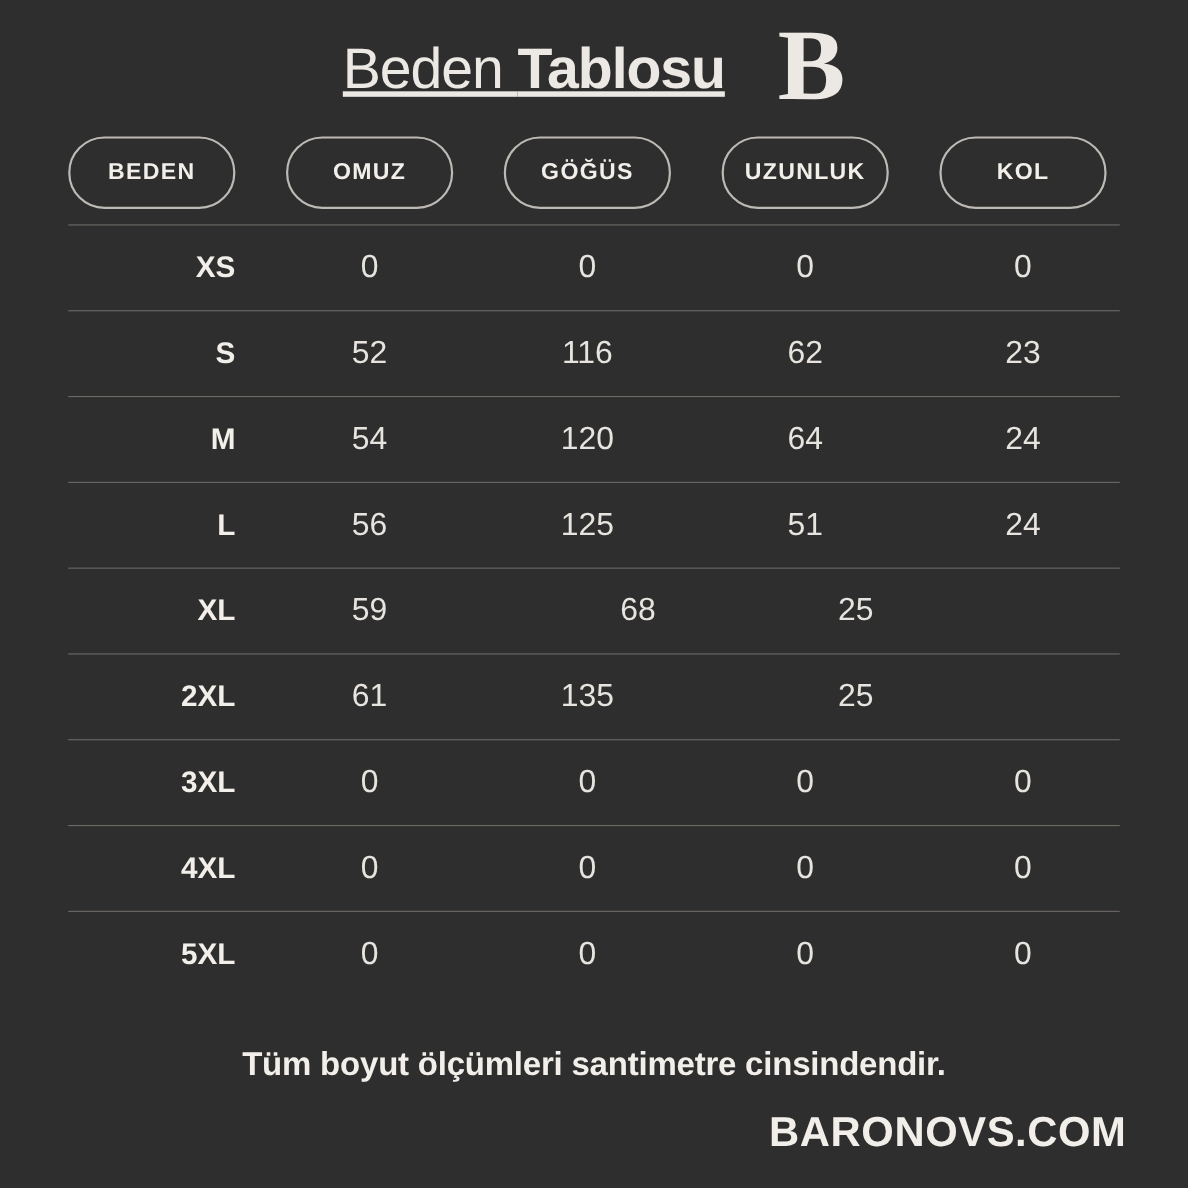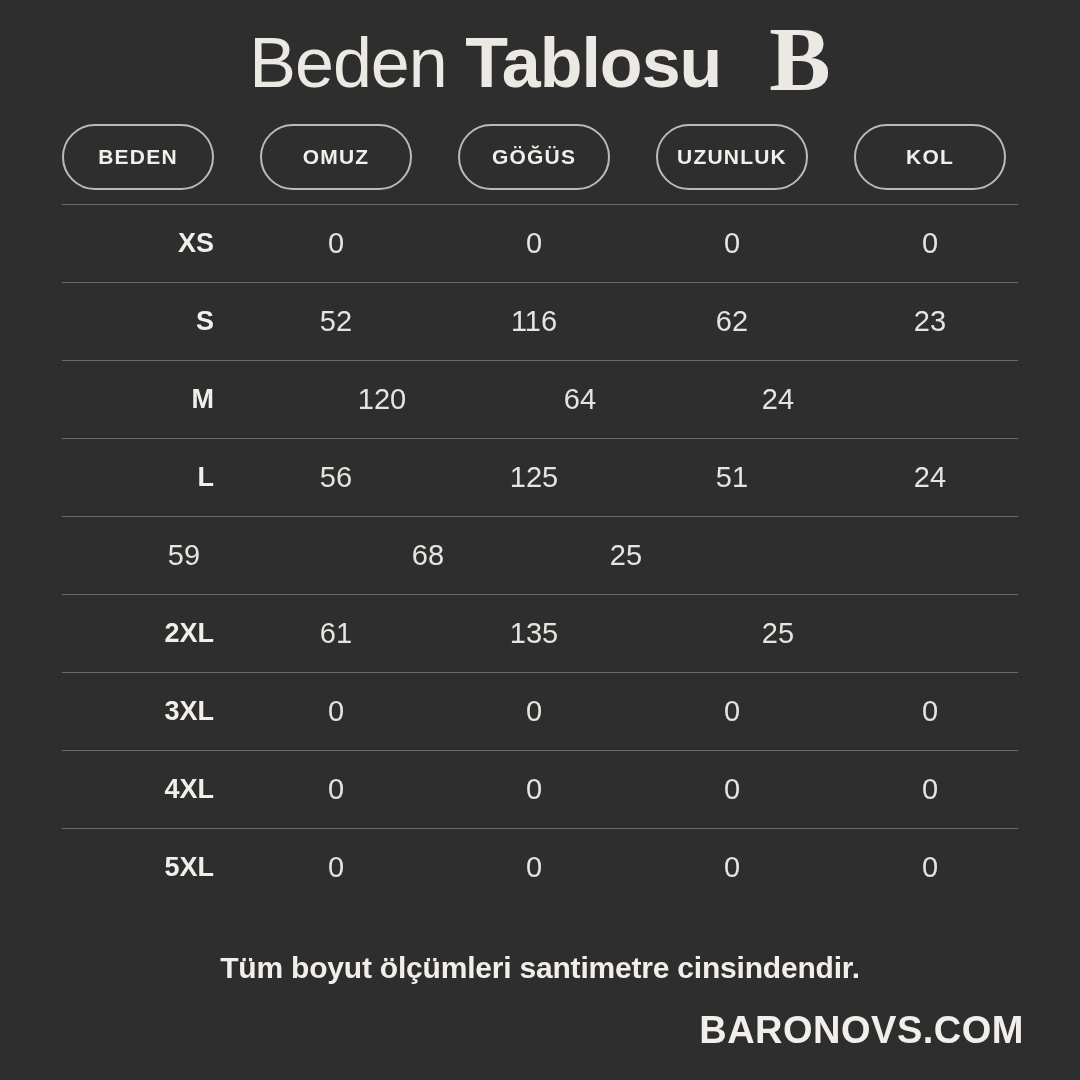--- a/index.html
+++ b/index.html
@@ -25,24 +25,25 @@
   
   .header {
     display: flex;
     align-items: center;
     justify-content: center;
     height: 118px;
     padding: 8px 60px 0 60px;
     box-sizing: border-box;
   }
   .title {
-    font-size: 70px;
+    font-size: 52px;
     letter-spacing: -1px;
     white-space: nowrap;
     color: #ece9e4;
+    text-decoration: underline;
   }
   .title .thin { font-weight: 400; }
   .title .bold { font-weight: 700; }
   .brand-mark {
     font-family: "Liberation Serif", serif;
     font-size: 92px;
     font-weight: 700;
     line-height: 1;
     margin-left: 48px;
     color: #ece9e4;
@@ -172,20 +173,21 @@
       <div class="cell-data val">116</div>
       <div class="spacer-3"></div>
       <div class="cell-data val">62</div>
       <div class="spacer-4"></div>
       <div class="cell-data val">23</div>
     </div>
 
     <div class="row">
       <div class="cell-beden size">M</div>
       <div class="spacer-1"></div>
+      <div class="cell-data val">54</div>
       <div class="spacer-2"></div>
       <div class="cell-data val">120</div>
       <div class="spacer-3"></div>
       <div class="cell-data val">64</div>
       <div class="spacer-4"></div>
       <div class="cell-data val">24</div>
     </div>
 
     <div class="row">
       <div class="cell-beden size">L</div>
@@ -193,20 +195,21 @@
       <div class="cell-data val">56</div>
       <div class="spacer-2"></div>
       <div class="cell-data val">125</div>
       <div class="spacer-3"></div>
       <div class="cell-data val">51</div>
       <div class="spacer-4"></div>
       <div class="cell-data val">24</div>
     </div>
 
     <div class="row">
+      <div class="cell-beden size">XL</div>
       <div class="spacer-1"></div>
       <div class="cell-data val">59</div>
       <div class="spacer-2"></div>
       <div class="spacer-3"></div>
       <div class="cell-data val">68</div>
       <div class="spacer-4"></div>
       <div class="cell-data val">25</div>
     </div>
 
     <div class="row">

